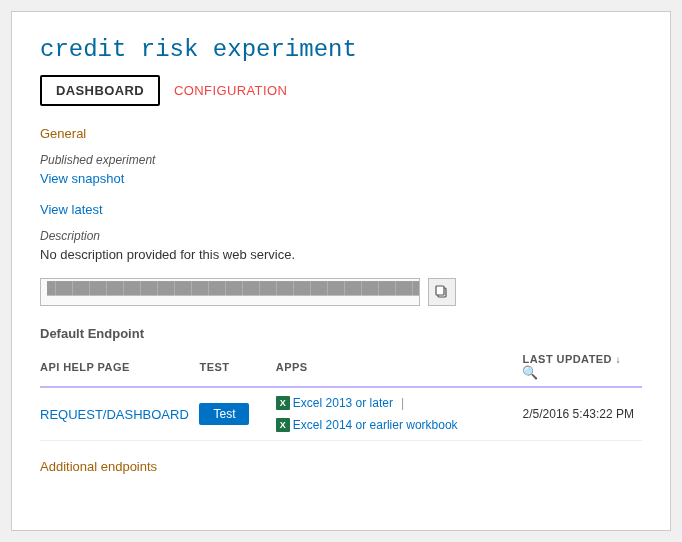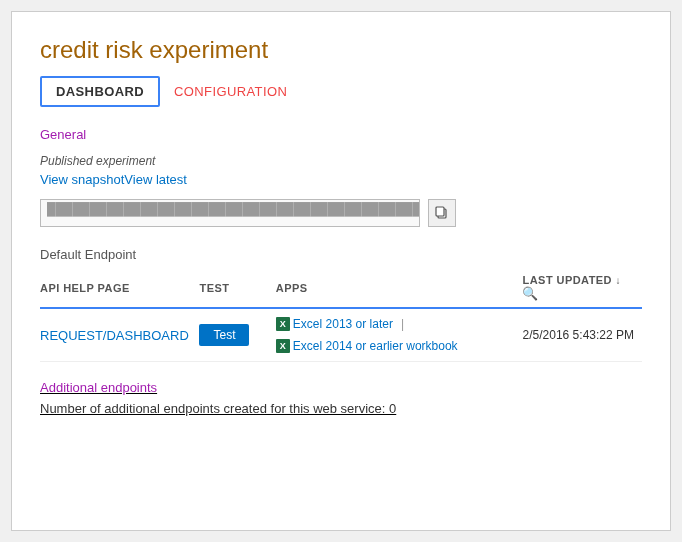--- a/index.html
+++ b/index.html
@@ -15,67 +15,69 @@
       width: 660px;
       min-height: 520px;
       background: #fff;
       border: 1px solid #ccc;
       padding: 24px 28px 28px 28px;
       position: relative;
     }
     .page-title {
       font-size: 24px;
       font-weight: 300;
-      color: #a16207;
+      color: #0369a1;
       margin-bottom: 12px;
+      font-family: Liberation Mono, monospace;
     }
     .tabs {
       display: flex;
       align-items: center;
       gap: 0;
       margin-bottom: 20px;
       border-bottom: none;
     }
     .tab {
       padding: 6px 14px;
       font-size: 13px;
       cursor: pointer;
       color: #ef4444;
       border: none;
       background: none;
       text-transform: uppercase;
       letter-spacing: 0.03em;
     }
     .tab.active {
-      border: 2px solid #3b82f6;
+      border: 2px solid #000000;
       border-radius: 2px;
       color: #333;
       font-weight: 600;
     }
     .section-label {
       font-size: 13px;
-      color: #a21caf;
+      color: #a16207;
       margin-bottom: 6px;
       font-weight: 400;
     }
     .sub-label {
       font-size: 12px;
       color: #555;
       margin-bottom: 4px;
       font-style: italic;
     }
     .link {
       color: #0072c6;
       font-size: 13px;
       cursor: pointer;
       text-decoration: none;
     }
     .links-row {
       display: flex;
-      gap: 0;
+      gap: 16px;
+      flex-direction: column;
     }
     .description-text {
       font-size: 13px;
       color: #333;
       margin-bottom: 16px;
     }
     .api-key-row {
       display: flex;
       align-items: center;
       gap: 8px;
@@ -101,30 +103,30 @@
       display: flex;
       align-items: center;
       justify-content: center;
       font-size: 14px;
       color: #555;
     }
     .endpoint-section-title {
       font-size: 13px;
       color: #555;
       margin-bottom: 8px;
-      font-weight: 400;
+      font-weight: 700;
     }
     .endpoint-table {
       width: 100%;
       border-collapse: collapse;
       margin-bottom: 18px;
       font-size: 12px;
     }
     .endpoint-table thead tr {
-      border-bottom: 2px solid #3b82f6;
+      border-bottom: 2px solid #c4b5fd;
     }
     .endpoint-table thead th {
       text-align: left;
       font-size: 11px;
       font-weight: 600;
       color: #555;
       text-transform: uppercase;
       letter-spacing: 0.04em;
       padding: 4px 8px 4px 0;
       padding-bottom: 6px;
@@ -186,21 +188,20 @@
       font-size: 10px;
       color: #555;
     }
     .search-icon-th {
       cursor: pointer;
       font-size: 13px;
       color: #555;
     }
     .additional-section {
       margin-top: 4px;
-      text-decoration: underline;
     }
     .additional-text {
       font-size: 13px;
       color: #333;
       margin-bottom: 4px;
     }
     .section-gap { margin-bottom: 12px; }
   </style>
 </head>
 <body>
@@ -219,20 +220,22 @@
 
   <div class="section-gap">
     <div class="sub-label">Published experiment</div>
     <div class="links-row">
       <a class="link">View snapshot</a>
       <a class="link">View latest</a>
     </div>
   </div>
 
   <div class="section-gap">
+    <div class="sub-label">Description</div>
+    <div class="description-text">No description provided for this web service.</div>
   </div>
 
   <div class="section-gap">
     <div class="api-key-row">
       <div class="api-key-input">████████████████████████████████████████████████████</div>
       <button class="copy-btn">
         <svg width="14" height="14" viewBox="0 0 14 14" fill="none" xmlns="http://www.w3.org/2000/svg">
           <rect x="3" y="3" width="8" height="9" rx="1" stroke="#555" stroke-width="1.2" fill="none"></rect>
           <rect x="1" y="1" width="8" height="9" rx="1" stroke="#555" stroke-width="1.2" fill="white"></rect>
         </svg>
@@ -278,15 +281,14 @@
             </div>
           </td>
           <td class="date-cell">2/5/2016 5:43:22 PM</td>
         </tr>
       </tbody>
     </table>
   </div>
 
   <div class="additional-section">
     <div class="section-label">Additional endpoints</div>
-    <div class="additional-text">Number of additional endpoints created for this web service: 0</div>
   </div>
 </div>
 
 </body></html>

